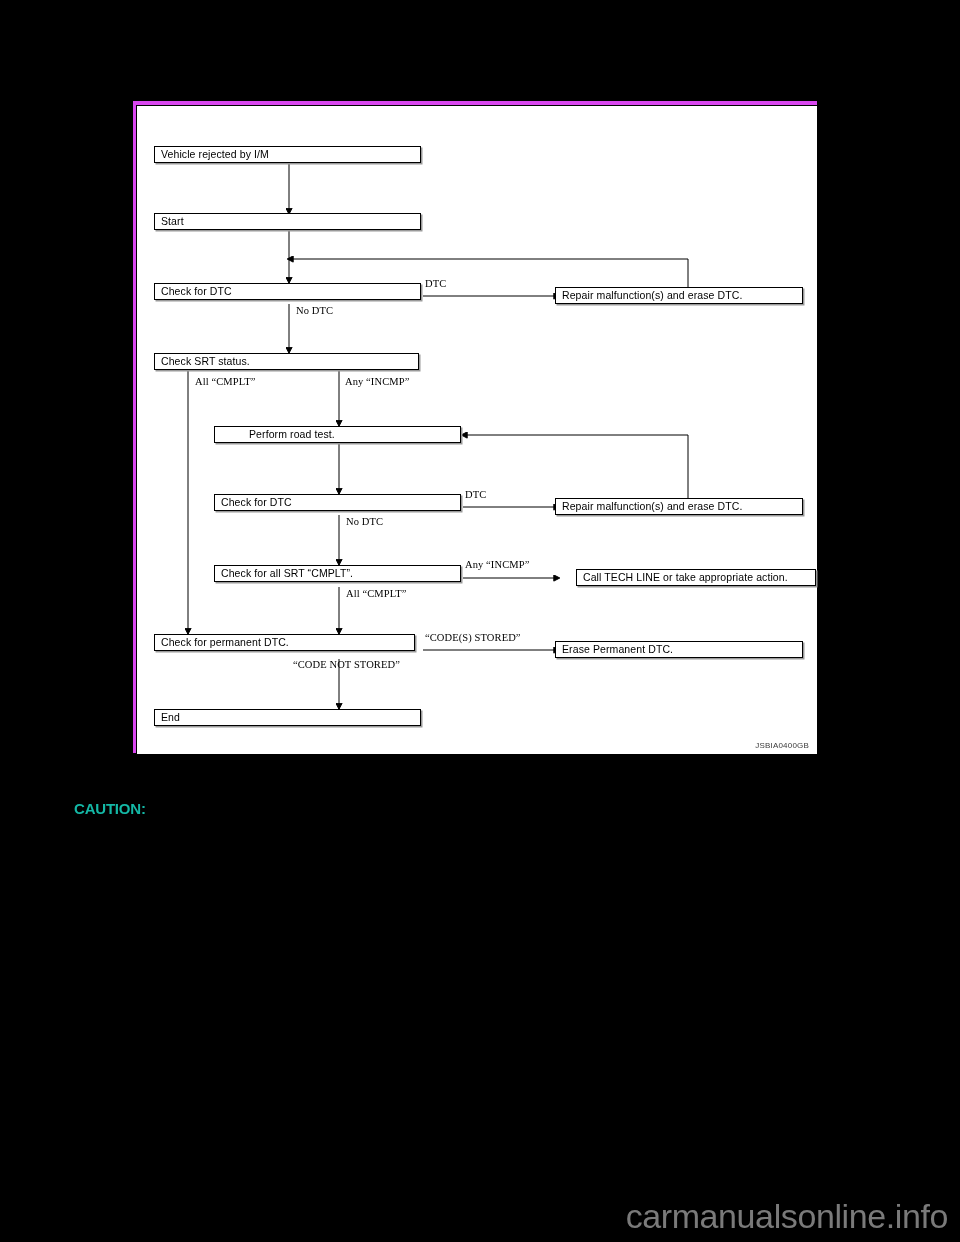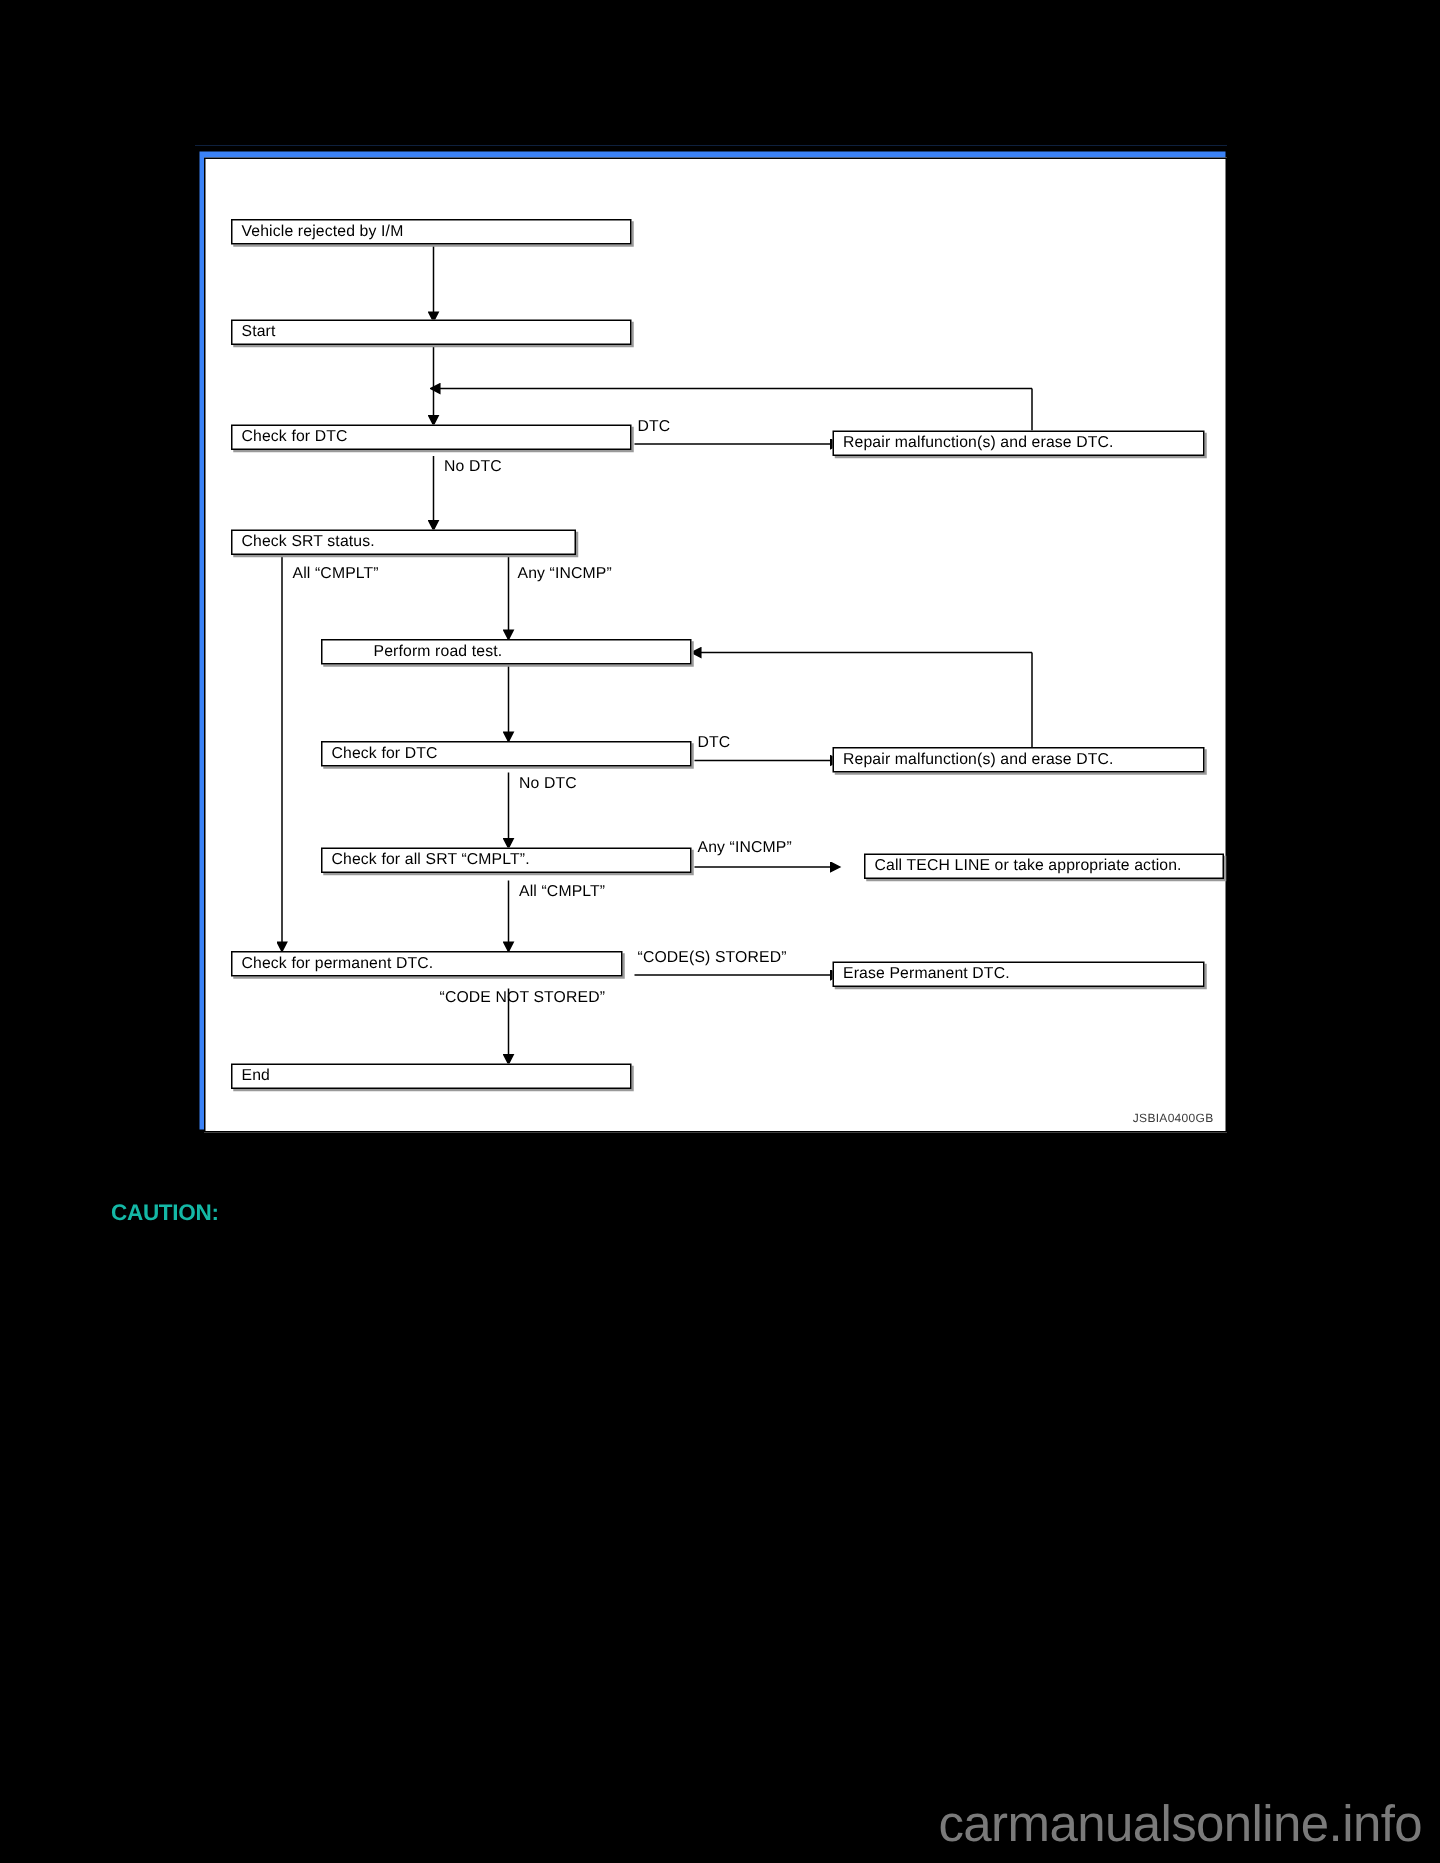--- a/index.html
+++ b/index.html
@@ -15,21 +15,21 @@
     font-family: "Liberation Sans", sans-serif;
   }
 
   
   #figure-frame {
     position: absolute;
     left: 130px;
     top: 97px;
     width: 688px;
     height: 657px;
-    background: #3b82f6;
+    background: #d946ef;
     box-sizing: border-box;
     border-top: 4px solid #000000;
     border-left: 3px solid #000000;
     border-right: 1px solid #000000;
     border-bottom: 1px solid #000000;
   }
   #figure-inner {
     position: absolute;
     left: 3px;
     top: 4px;
@@ -64,20 +64,21 @@
     letter-spacing: 0.1px;
   }
 
   
   .edge-label {
     position: absolute;
     font-size: 10.5px;
     color: #000000;
     white-space: nowrap;
     letter-spacing: 0.1px;
+    font-family: Liberation Serif, serif;
   }
 
   
   #figure-id {
     position: absolute;
     right: 8px;
     bottom: 4px;
     font-size: 8px;
     color: #3a3a3a;
     letter-spacing: 0.2px;
@@ -161,21 +162,21 @@
 
       <line x1="202" y1="553" x2="202" y2="603" marker-end="url(#arrowDown)"></line>
     </svg>
 
     <div class="flow-box" style="left:17px; top:40px; width:267px;">Vehicle rejected by I/M</div>
 
     <div class="flow-box" style="left:17px; top:107px; width:267px;">Start</div>
 
     <div class="flow-box" style="left:17px; top:177px; width:267px;">Check for DTC</div>
 
-    <div class="flow-box" style="left:17px; top:247px; width:230px;">Check SRT status.</div>
+    <div class="flow-box" style="left:17px; top:247px; width:265px;">Check SRT status.</div>
 
     <div class="flow-box" style="left:77px; top:320px; width:247px;padding-left:34px;">Perform road test.</div>
 
     <div class="flow-box" style="left:77px; top:388px; width:247px;">Check for DTC</div>
 
     <div class="flow-box" style="left:77px; top:459px; width:247px;">Check for all SRT “CMPLT”.</div>
 
     <div class="flow-box" style="left:17px; top:528px; width:261px;">Check for permanent DTC.</div>
 
     <div class="flow-box" style="left:17px; top:603px; width:267px;">End</div>

